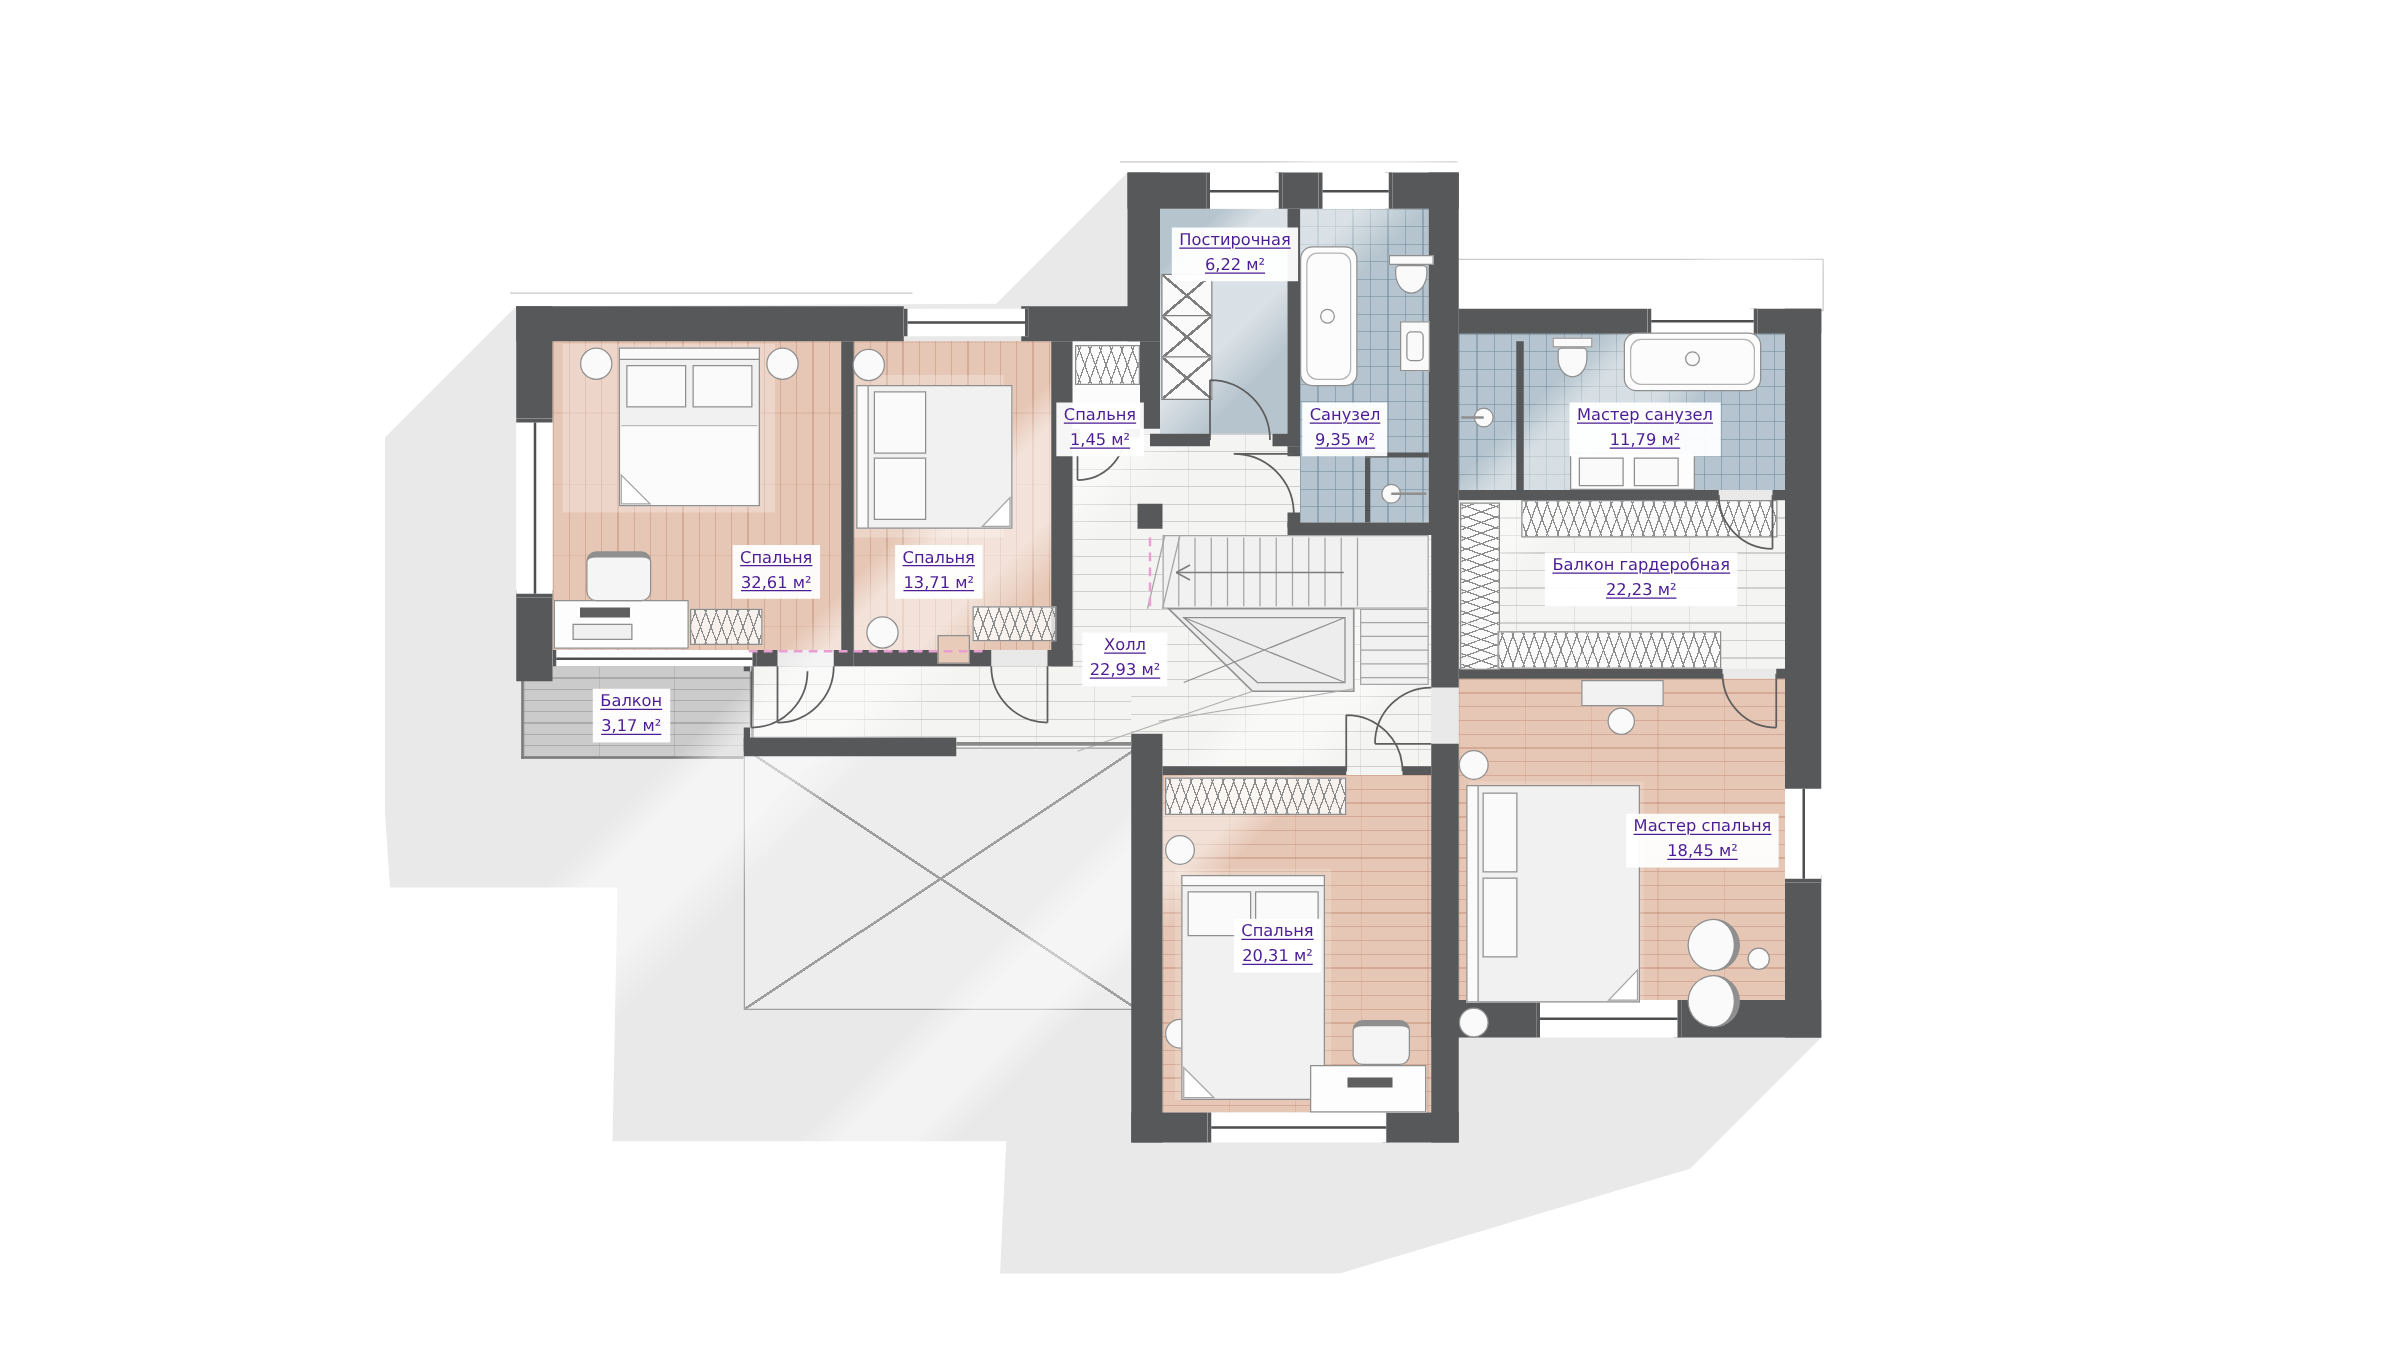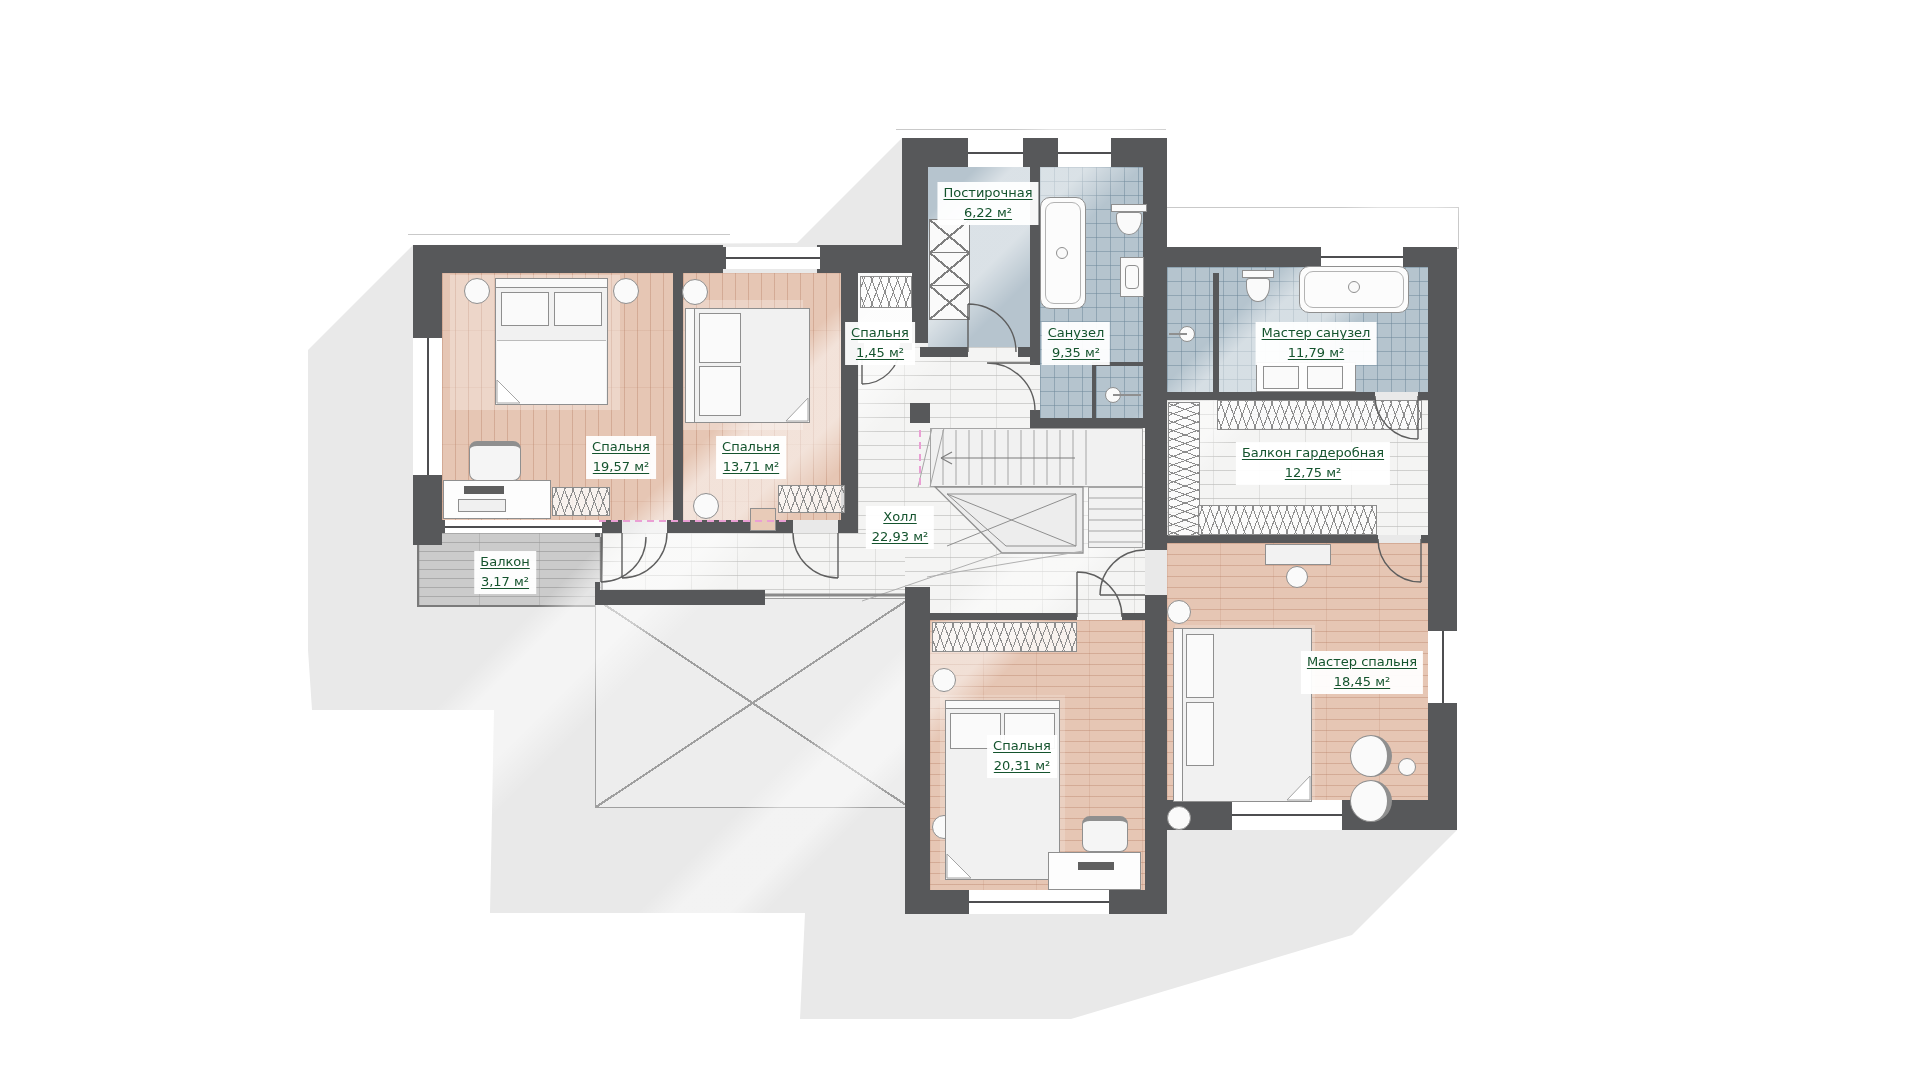--- a/index.html
+++ b/index.html
@@ -23,21 +23,21 @@
   .rack.v{background-image:repeating-linear-gradient(20deg,transparent 0 3px,#8d8d8d 3px 4px,transparent 4px 8px),
                            repeating-linear-gradient(160deg,transparent 0 3px,#8d8d8d 3px 4px,transparent 4px 8px)}
   .xbox{position:absolute;border:1px solid #7e7e7e;background-color:#fafafa;
         background-image:linear-gradient(to top right,transparent calc(50% - 1px),#7e7e7e calc(50% - 1px) calc(50% + 1px),transparent calc(50% + 1px)),
                          linear-gradient(to bottom right,transparent calc(50% - 1px),#7e7e7e calc(50% - 1px) calc(50% + 1px),transparent calc(50% + 1px))}
   .furn{position:absolute;border:1.5px solid #8f8f8f;background:#fafafa;box-sizing:border-box}
   .circ{border-radius:50%}
   .tub{border-radius:10px;background:#fcfcfc}
   .tub::after{content:"";position:absolute;inset:4px;border:1px solid #b3b3b3;border-radius:9px}
   .lbl{position:absolute;transform:translateX(-50%);background:rgba(255,255,255,.95);padding:1px 6px 2px;
-       text-align:center;font-size:13px;line-height:1.55;color:#14532d;white-space:nowrap;z-index:9}
+       text-align:center;font-size:13px;line-height:1.55;color:#4c1d95;white-space:nowrap;z-index:9}
   .lbl span{display:block;text-decoration:underline;text-underline-offset:2px;text-decoration-thickness:1px}
 </style>
 </head>
 <body>
 
 <div id="stage">
 
   <div class="abs" style="inset:0;background:#e9e9e9;z-index:0;
     clip-path:polygon(413px 245px,308px 350px,308px 650px,312px 710px,494px 710px,490px 913px,805px 913px,800px 1019px,1071px 1019px,1352px 935px,1457px 830px,1457px 247px,1160px 207px,1160px 138px,902px 138px,797px 243px)"></div>
 
@@ -255,33 +255,33 @@
   <div class="lbl" style="left:1076px;top:322px">
     <span>Санузел</span>
     <span>9,35 м²</span>
   </div>
   <div class="lbl" style="left:1316px;top:322px">
     <span>Мастер санузел</span>
     <span>11,79 м²</span>
   </div>
   <div class="lbl" style="left:621px;top:436px">
     <span>Спальня</span>
-    <span>19,57 м²</span>
+    <span>32,61 м²</span>
   </div>
   <div class="lbl" style="left:751px;top:436px">
     <span>Спальня</span>
     <span>13,71 м²</span>
   </div>
   <div class="lbl" style="left:900px;top:506px">
     <span>Холл</span>
     <span>22,93 м²</span>
   </div>
   <div class="lbl" style="left:1313px;top:442px">
     <span>Балкон гардеробная</span>
-    <span>12,75 м²</span>
+    <span>22,23 м²</span>
   </div>
   <div class="lbl" style="left:505px;top:551px">
     <span>Балкон</span>
     <span>3,17 м²</span>
   </div>
   <div class="lbl" style="left:1022px;top:735px">
     <span>Спальня</span>
     <span>20,31 м²</span>
   </div>
   <div class="lbl" style="left:1362px;top:651px">

